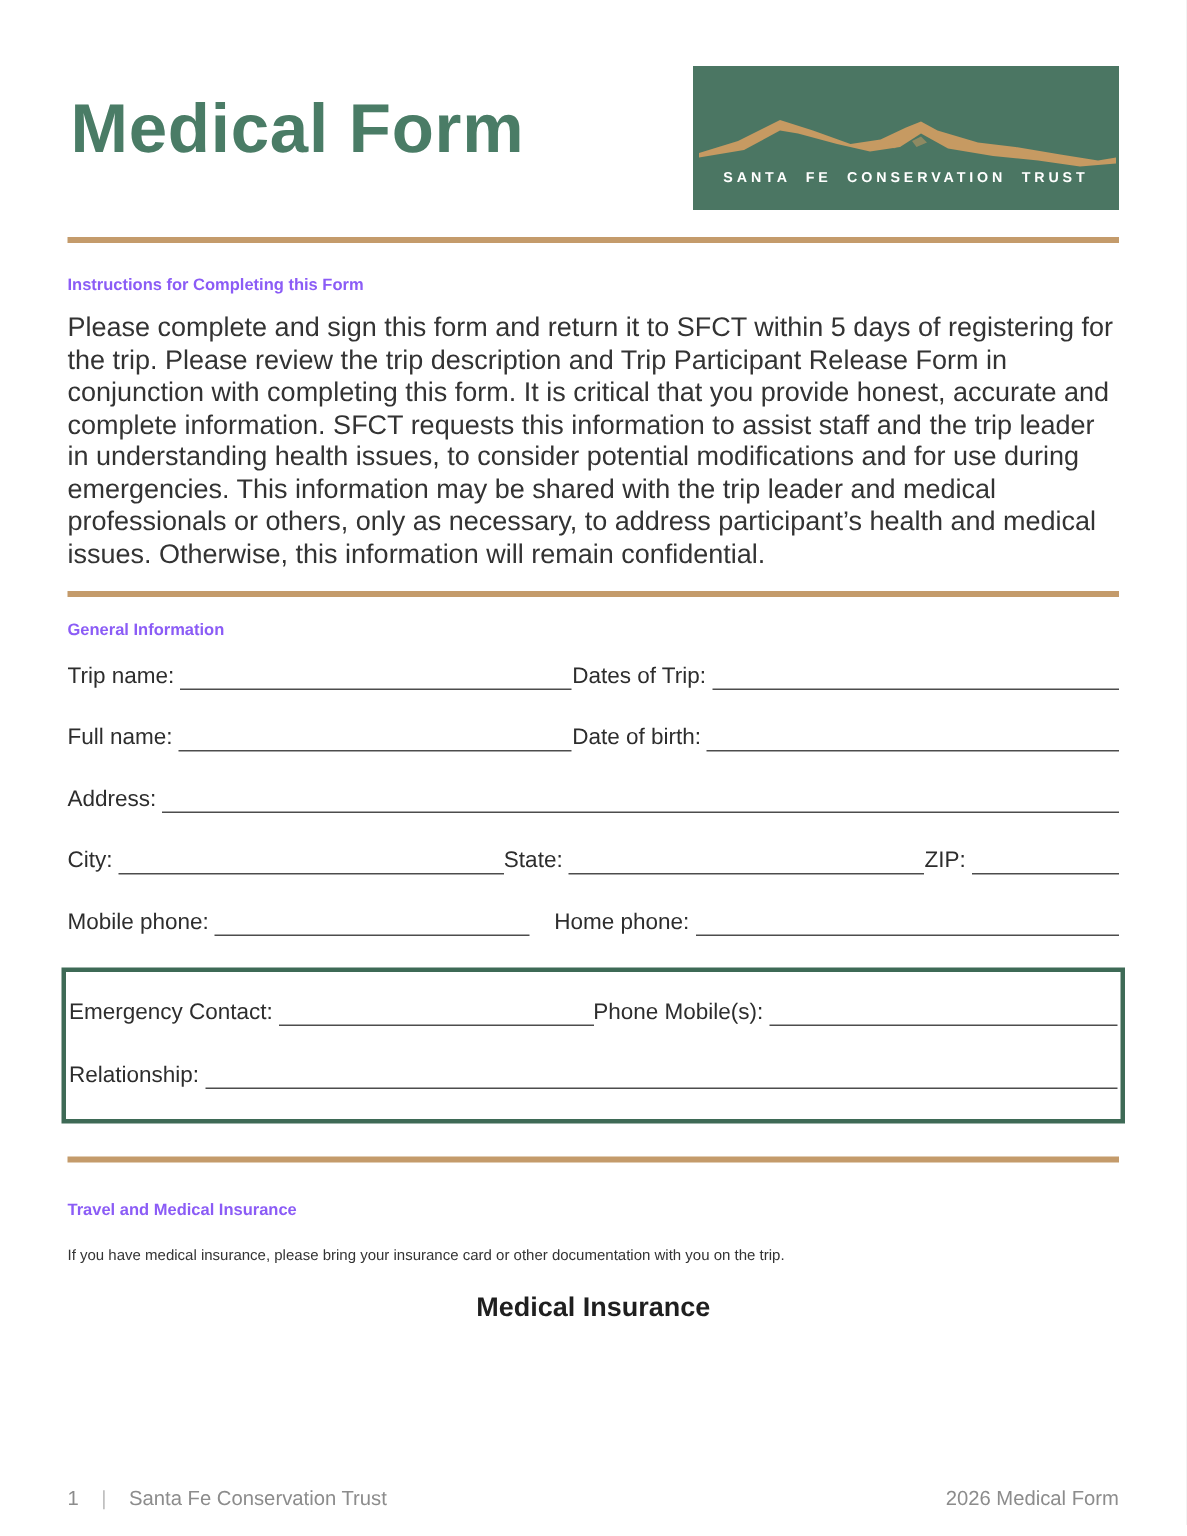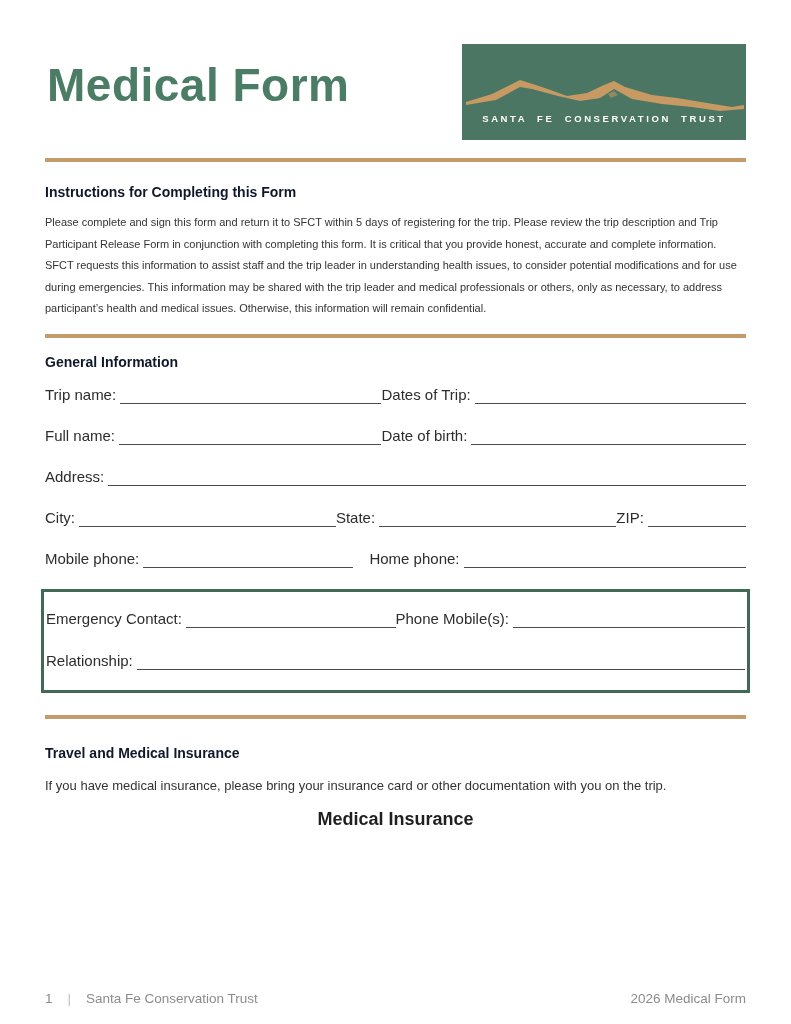--- a/index.html
+++ b/index.html
@@ -24,26 +24,26 @@
   .logo-text {
     position:absolute; left:0; right:0; bottom:16px; text-align:center;
     color:#ffffff; font-size:9.5px; font-weight:bold;
     letter-spacing:2.6px; word-spacing:5px; white-space:nowrap;
   }
   
   .divider { height:4px; background:var(--tan,#C49B6B); border:none; }
   .divider.d2 { margin-top:14px; }
   .divider.d3 { margin-top:22px; }
   
-  .h2 { font-size:14px; font-weight:bold; color:#0f172a; }
+  .h2 { font-size:11px; font-weight:bold; color:#8b5cf6; }
   .h2.instructions-h { margin-top:22px; }
   .h2.general-h { margin-top:16px; }
   .h2.travel-h { margin-top:26px; }
-  .body-text { font-size:11px; line-height:21.5px; color:#333333; margin-top:12px; }
-  .note-text { font-size:13px; line-height:21px; color:#333333; margin-top:14px; }
+  .body-text { font-size:18px; line-height:21.5px; color:#333333; margin-top:12px; }
+  .note-text { font-size:10px; line-height:21px; color:#333333; margin-top:14px; }
   .h3-center { text-align:center; font-size:18px; font-weight:bold; margin-top:13px; color:#1f1f1f; }
   
   .rows { margin-top:14px; }
   .row { display:flex; align-items:flex-end; height:20px; margin-bottom:21px; font-size:15px; color:#2d2d2d; }
   .field { display:flex; align-items:flex-end; min-width:0; }
   .field .lbl { white-space:nowrap; padding-right:4px; line-height:18px; }
   .line { flex:1 1 auto; border-bottom:1.5px solid #4c4c4c; height:17px; min-width:20px; }
   .w48 { flex:0 0 48%; }
   .grow { flex:1 1 auto; }
   .city-f { flex:0 0 41.5%; }

